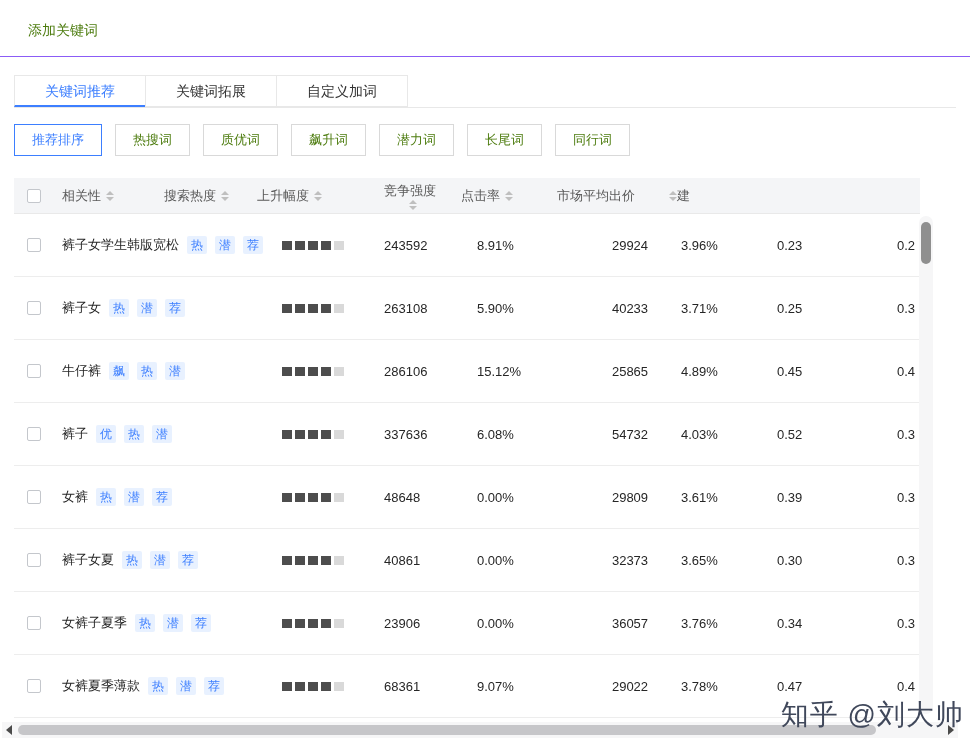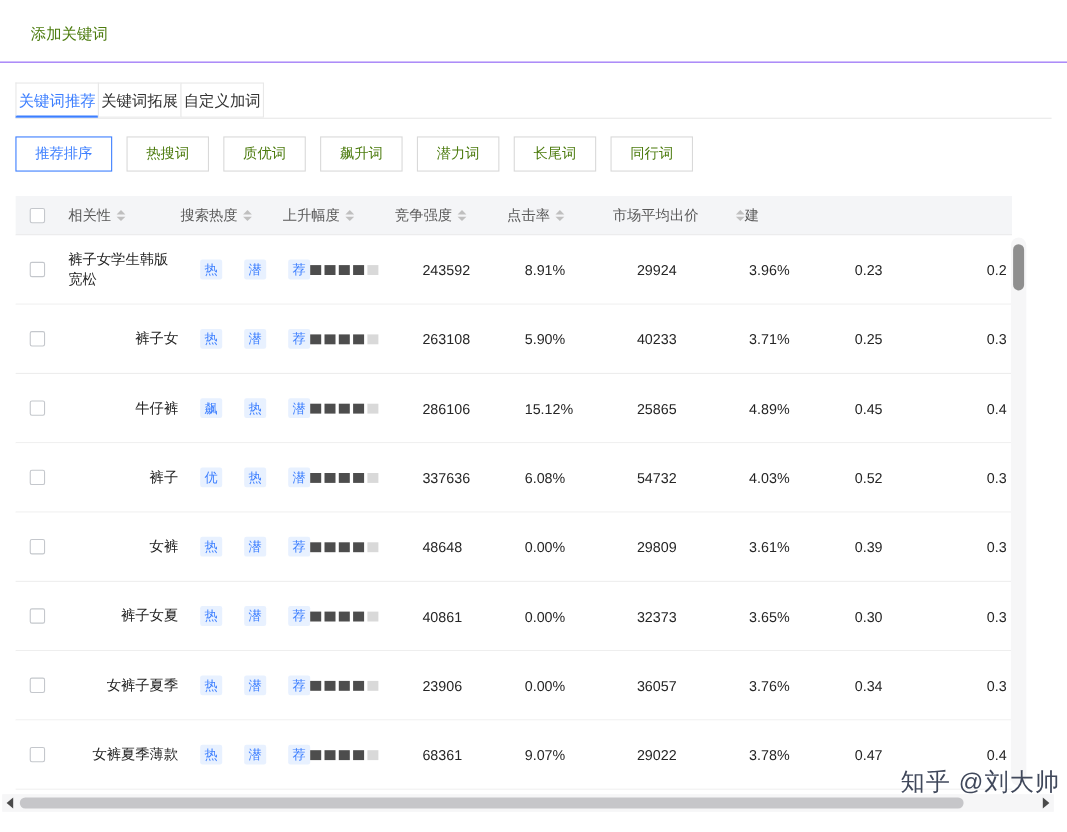--- a/index.html
+++ b/index.html
@@ -13,21 +13,21 @@
   .page-title {
     padding:20px 16px 16px 28px; font-size:14px; color:#4d7c0f;
     border-bottom:1px solid #8b5cf6; line-height:20px;
   }
   
   .tab-bar {
     display:flex; margin:18px 0 0 14px; width:942px;
     border-bottom:1px solid #e8e8e8; align-items:flex-end;
   }
   .tab {
-    height:32px; line-height:30px; padding:0 2px; font-size:14px; color:#333;
+    height:32px; line-height:30px; padding:0 30px; font-size:14px; color:#333;
     border:1px solid #e8e8e8; background:#fff; cursor:pointer;
   }
   .tab + .tab { margin-left:-1px; }
   .tab.active { color:#3d7fff; border-bottom:2px solid #3d7fff; }
   
   .filter-bar { display:flex; gap:13px; margin:16px 0 0 14px; }
   .filter {
     height:32px; line-height:30px; padding:0 17px; font-size:13px; color:#4d7c0f;
     border:1px solid #d9d9d9; background:#fff; cursor:pointer;
   }
@@ -41,34 +41,34 @@
   .row {
     display:flex; align-items:center; height:63px; width:983px;
     border-bottom:1px solid #ededed; background:#fff;
   }
   .cell { flex:none; font-size:13px; display:flex; align-items:center; }
   .c0 { width:48px; padding-left:13px; }
   .c1 { width:220px; }
   .c2 { width:102px; }
   .c3 { width:93px; }
   .c4 { width:102px; }
-  .c5 { width:102px; }
+  .c5 { width:102px;flex-direction:column; }
   .c6 { width:96px; }
   .c7 { width:120px;justify-content:space-between; }
   .c8 { width:100px; }
   .hcell { color:#595959; }
   .cb {
     display:inline-block; width:14px; height:14px; background:#fff;
     border:1px solid #c4c7cc; border-radius:2px; cursor:pointer;
   }
   .sort { display:inline-flex; flex-direction:column; gap:2px; margin-left:5px; cursor:pointer; }
   .sort i { width:0; height:0; border-left:4px solid transparent; border-right:4px solid transparent; }
   .sort .up { border-bottom:4px solid #bfbfbf; }
   .sort .dn { border-top:4px solid #bfbfbf; }
-  .kw { gap:20px;justify-content:flex-end; }
+  .kw { gap:8px; }
   .kwt { color:#262626; }
   .badge {
     display:inline-block; font-size:12px; line-height:18px; padding:0 4px;
     color:#3d7fff; background:#e8f1ff; border-radius:2px;
   }
   .bars { display:inline-flex; }
   .bars i { display:inline-block; width:10px; height:9px; margin-right:3px; background:#4d4d4d; }
   .bars i.off { background:#d9d9d9; }
   
   .vscroll {
@@ -89,21 +89,21 @@
     border-right:6px solid #4a4a4a;
   }
   .harrow-right {
     width:0; height:0; margin-left:auto; margin-right:4px; cursor:pointer;
     border-top:5px solid transparent; border-bottom:5px solid transparent;
     border-left:6px solid #4a4a4a;
   }
   .hthumb { height:10px; width:858px; margin-left:6px; background:#c6c6c9; border-radius:5px; cursor:pointer; }
   
   .watermark {
-    position:absolute; top:696px; right:6px; font-size:22px; color:#40485b;
+    position:absolute; top:696px; right:6px; font-size:28px; color:#40485b;
     letter-spacing:1px; z-index:5;
   }
 </style>
 </head>
 <body>
 
 <div class="page-title">添加关键词</div>
 
 <div class="tab-bar">
     <div class="tab active">关键词推荐</div>

